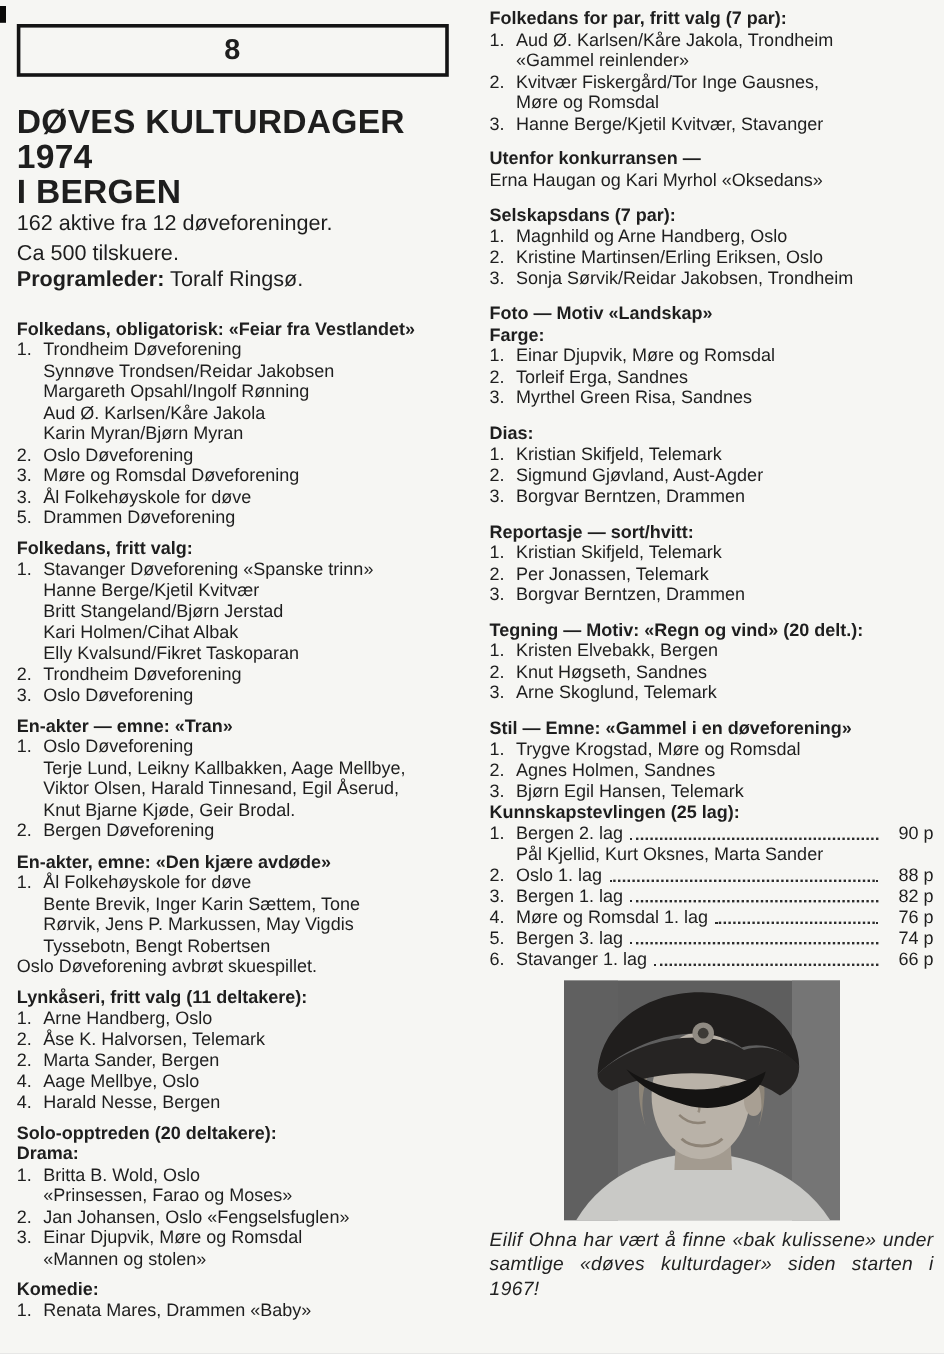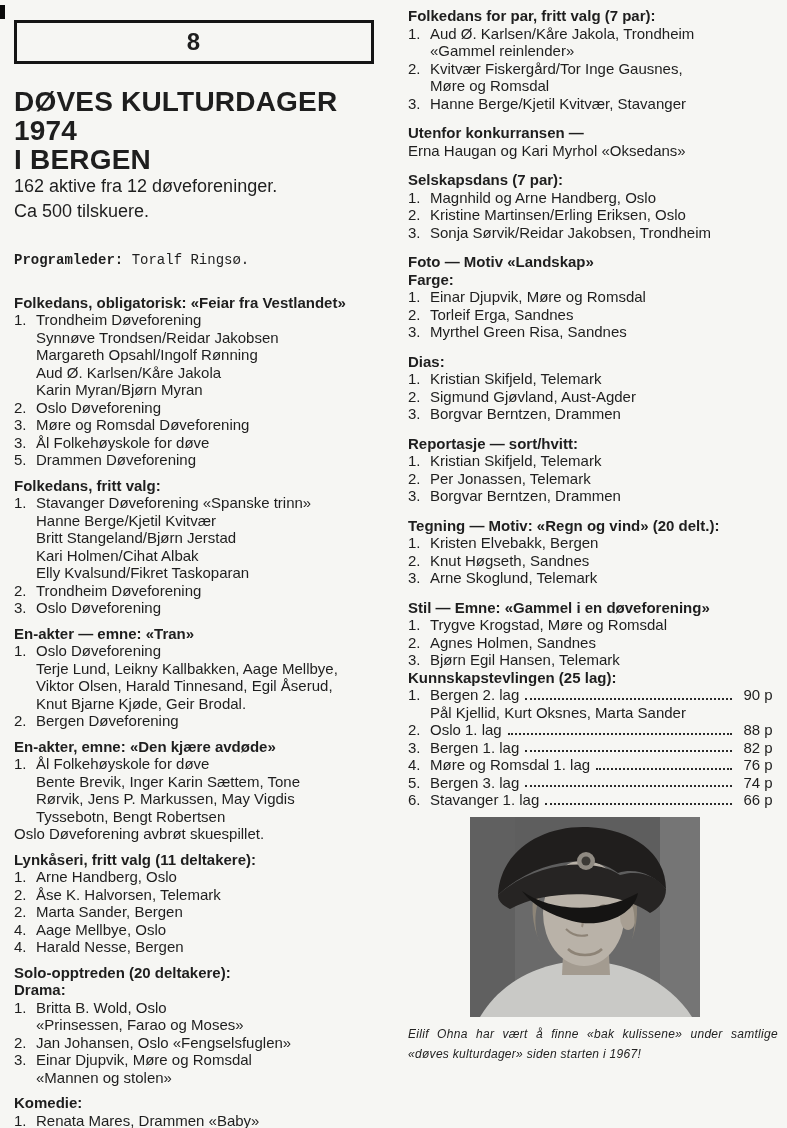--- a/index.html
+++ b/index.html
@@ -11,42 +11,42 @@
   .scan-artifact{position:absolute;left:0;top:5px;width:5px;height:14px;background:#0a0a0a;}
   .col-left{position:absolute;left:14px;top:20px;width:382px;}
   .col-right{position:absolute;left:408px;top:7px;width:370px;}
   .page-number-box{
     width:354px;height:38px;border:3px solid #141414;
     display:flex;align-items:center;justify-content:center;
     font-weight:bold;font-size:24px;letter-spacing:1px;
   }
   .title{margin:23px 0 0 0;font-size:28px;line-height:29px;font-weight:bold;letter-spacing:0.2px;}
   .intro{font-size:18px;line-height:25px;}
-  .program{margin-top:28px;font-size:14px;line-height:17.5px;font-family:Liberation Mono, monospace;}
+  .program{font-size:18px;line-height:17.5px;}
   .program .lbl{font-weight:bold;}
   .sections .section{margin-top:8px;}
   .col-right .sections .section{margin-top:12px;}
   .sections .section:first-child{margin-top:0;}
   .col-left .sections{margin-top:24px;}
   .sec-heading{font-weight:bold;font-size:15px;line-height:17.5px;}
   .line{display:flex;font-size:15px;line-height:17.5px;}
   .line .num{flex:none;width:22px;}
   .line .txt{flex:1;}
   .note{font-size:15px;line-height:17.5px;}
   
   .krow{display:flex;align-items:flex-end;font-size:15px;line-height:17.5px;}
   .krow .num{flex:none;width:22px;}
   .krow .kname{flex:none;white-space:nowrap;text-align:center;}
   .krow .leader{flex:1;border-bottom:2px dotted #2b2b2b;margin:0 6px 4px 6px;min-width:14px;}
-  .krow .pts{flex:none;width:40px;text-align:center;white-space:nowrap;}
+  .krow .pts{flex:none;width:40px;text-align:right;white-space:nowrap;}
   .ksub{margin-left:22px;font-size:15px;line-height:17.5px;}
   .photo-wrap{margin:8px 0 0 62px;width:230px;height:200px;}
   .photo-wrap svg{display:block;}
   .caption{
-    margin-top:7px;width:370px;font-size:12px;line-height:20.5px;
+    margin-top:7px;width:370px;font-size:16px;line-height:20.5px;
     font-style:italic;letter-spacing:0.3px;text-align:justify;color:#222;
   }
 </style>
 </head>
 <body>
 
 <div class="page">
   <div class="scan-artifact"></div>
 
   <div class="col-left">

